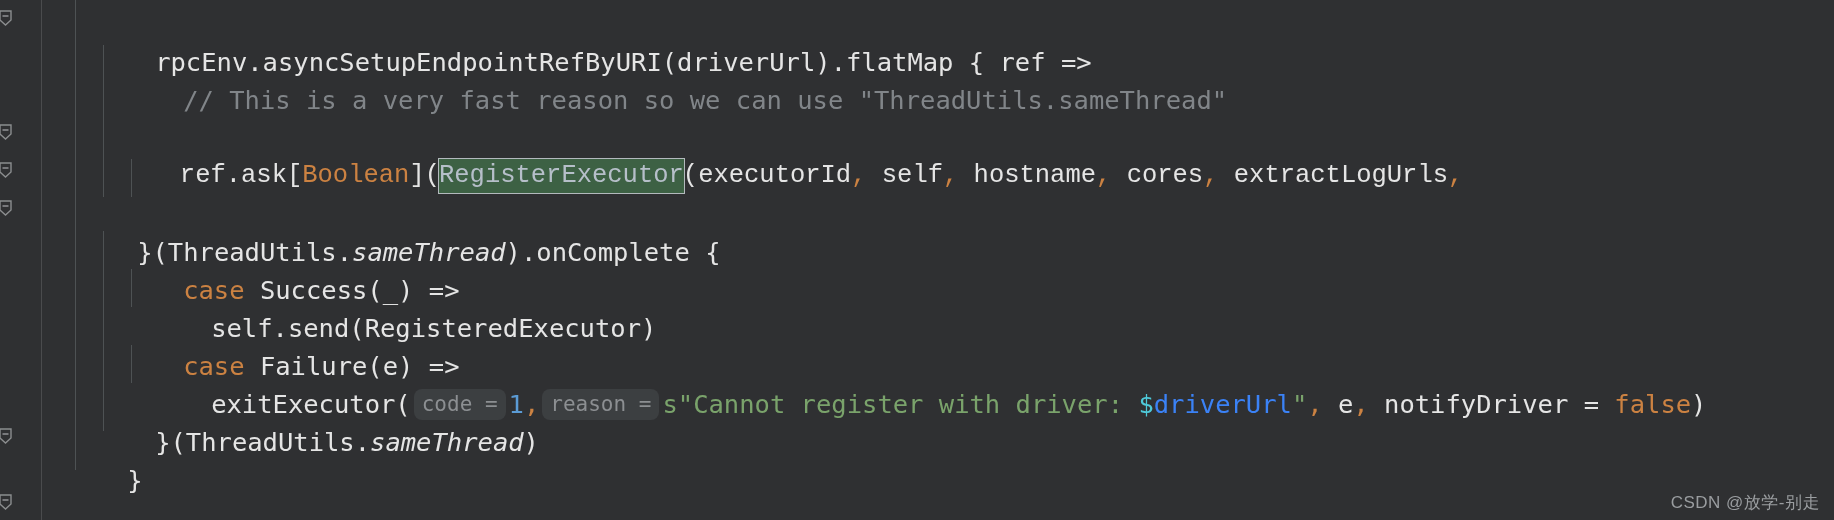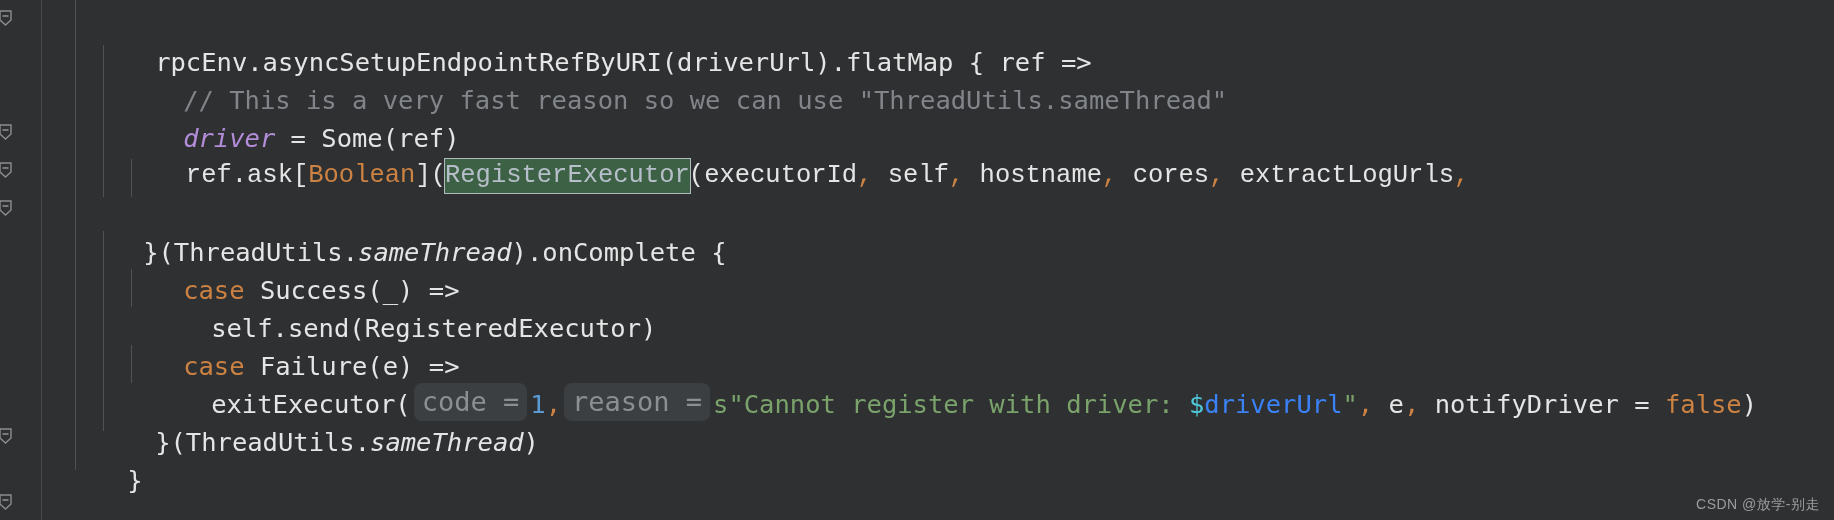--- a/index.html
+++ b/index.html
@@ -89,35 +89,35 @@
     padding: 2px 0 3px 0;
     margin: 0 -1px;
     color: #b6bfc9;
   }
 
   
   .hint {
     background: #3c3f41;
     color: #8c8f92;
     border-radius: 8px;
-    font-size: 27px;
+    font-size: 21px;
     padding: 3px 8px 4px 8px;
     margin: 12px 3px;
     position: relative;
     top: -2px;
   }
 
   
   .watermark {
     position: absolute;
     right: 14px;
     bottom: 6px;
     color: #9a9da0;
     font-family: "Liberation Sans", "DejaVu Sans", sans-serif;
-    font-size: 14px;
+    font-size: 17px;
     letter-spacing: 0.5px;
     white-space: nowrap;
   }
 </style>
 </head>
 <body>
 
 <div id="editor">
 
   <div class="gutter">
@@ -170,30 +170,27 @@
   <div class="code">
 
     <div class="line" style="top:5px; left:63px;">
       <span class="t-default">rpcEnv.asyncSetupEndpointRefByURI(driverUrl).flatMap { ref =&gt;</span>
     </div>
 
     <div class="line" style="top:43px; left:91px;">
       <span class="t-comment">// This is a very fast reason so we can use "ThreadUtils.sameThread"</span>
     </div>
 
-    <div class="line" style="top:81px; left:91px;">
-      <span class="t-field">driver</span><span class="t-default"> = Some(ref)</span>
-    </div>
-
-    <div class="line" style="top:119px; left:94px;font-family:Liberation Mono, monospace;">
+
+    <div class="line" style="top:119px; left:88px;font-family:Liberation Mono, monospace;">
       <span class="t-default">ref.ask[</span><span class="t-keyword">Boolean</span><span class="t-default">](</span><span class="sel">RegisterExecutor</span><span class="t-default">(executorId</span><span class="t-comma">,</span><span class="t-default"> self</span><span class="t-comma">,</span><span class="t-default"> hostname</span><span class="t-comma">,</span><span class="t-default"> cores</span><span class="t-comma">,</span><span class="t-default"> extractLogUrls</span><span class="t-comma">,</span>
     </div>
 
 
-    <div class="line" style="top:195px; left:51px;">
+    <div class="line" style="top:195px; left:45px;">
       <span class="t-default">}(ThreadUtils.</span><span class="t-default t-italic">sameThread</span><span class="t-default">).onComplete {</span>
     </div>
 
     <div class="line" style="top:233px; left:91px;">
       <span class="t-keyword">case</span><span class="t-default"> Success(_) =&gt;</span>
     </div>
 
     <div class="line" style="top:271px; left:119px;">
       <span class="t-default">self.send(RegisteredExecutor)</span>
     </div>

